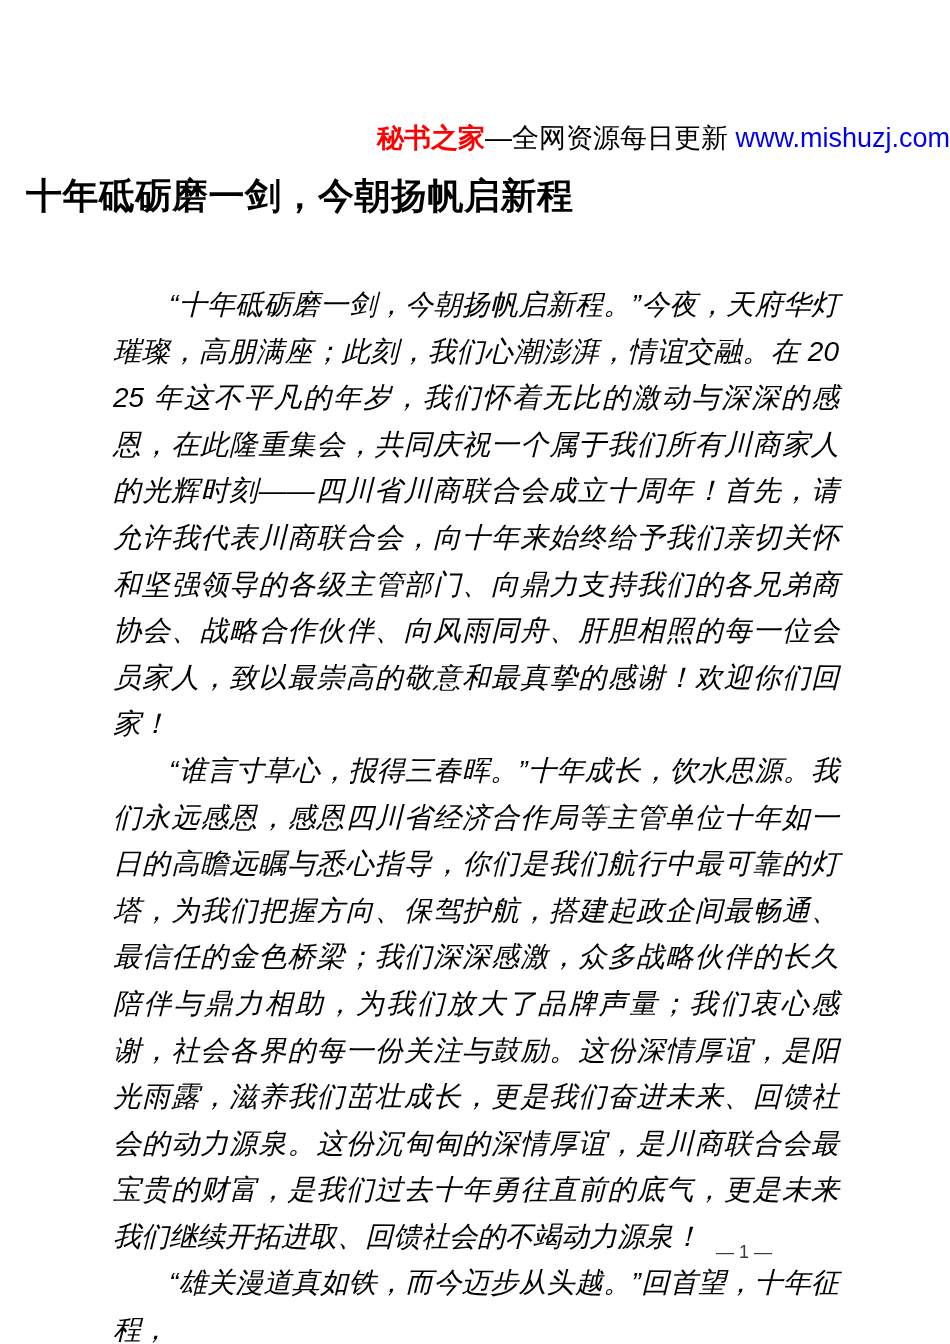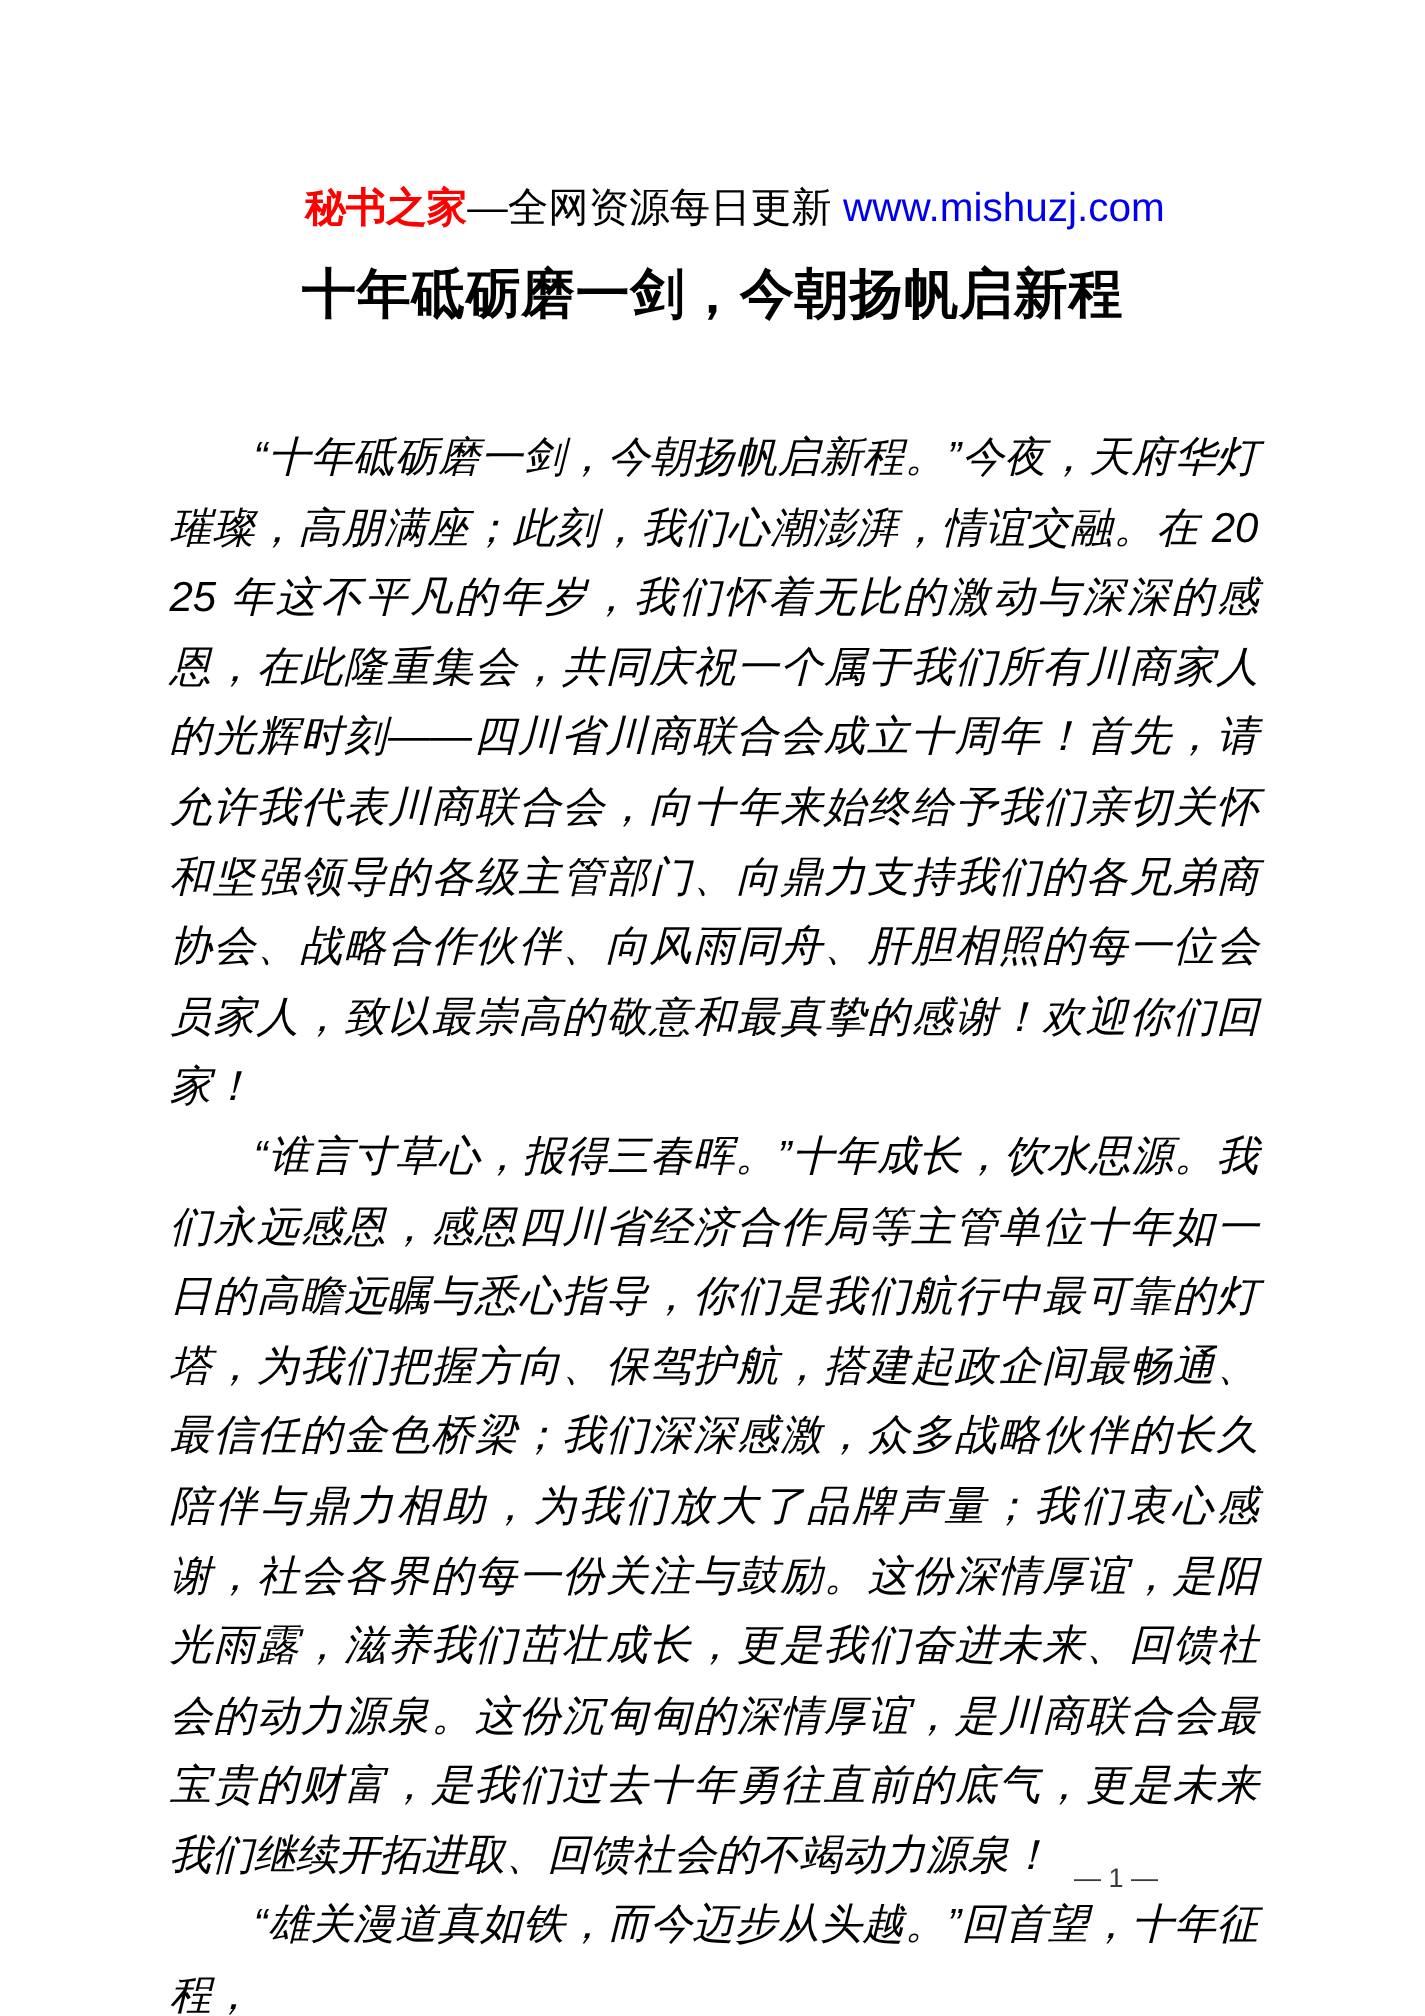--- a/index.html
+++ b/index.html
@@ -14,38 +14,39 @@
     background: #ffffff;
     overflow: hidden;
     color: #000000;
   }
 
   .site-header {
     position: absolute;
     top: 84px;
     left: 0;
     width: 100%;
-    text-align: center;
+    text-align: right;
     font-size: 27px;
     line-height: 36px;
     white-space: pre;
   }
   .site-header .brand { font-weight: 700; }
   .site-header .url  { font-weight: 400; }
 
   .doc-title {
     position: absolute;
     top: 170px;
     left: 0;
     width: 100%;
-    text-align: center;
+    text-align: left;
     font-size: 36px;
     line-height: 52px;
     font-weight: 700;
     letter-spacing: 0.5px;
+    padding-left: 26px;
   }
 
   .doc-content {
     position: absolute;
     top: 282px;
     left: 113px;
     width: 726px;
     font-size: 28px;
     line-height: 46.6px;
     text-align: justify;

